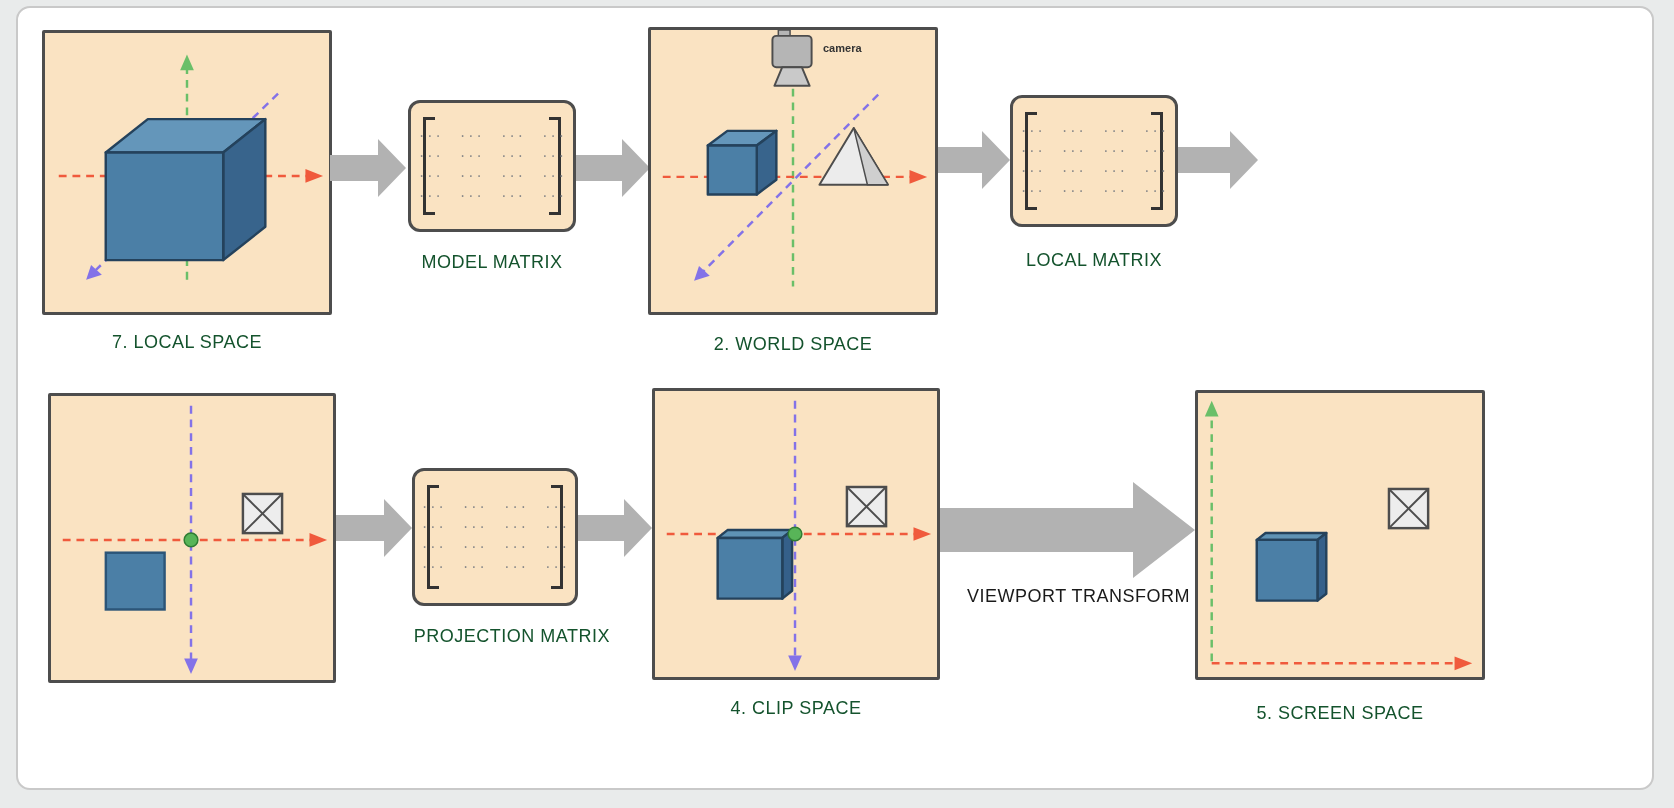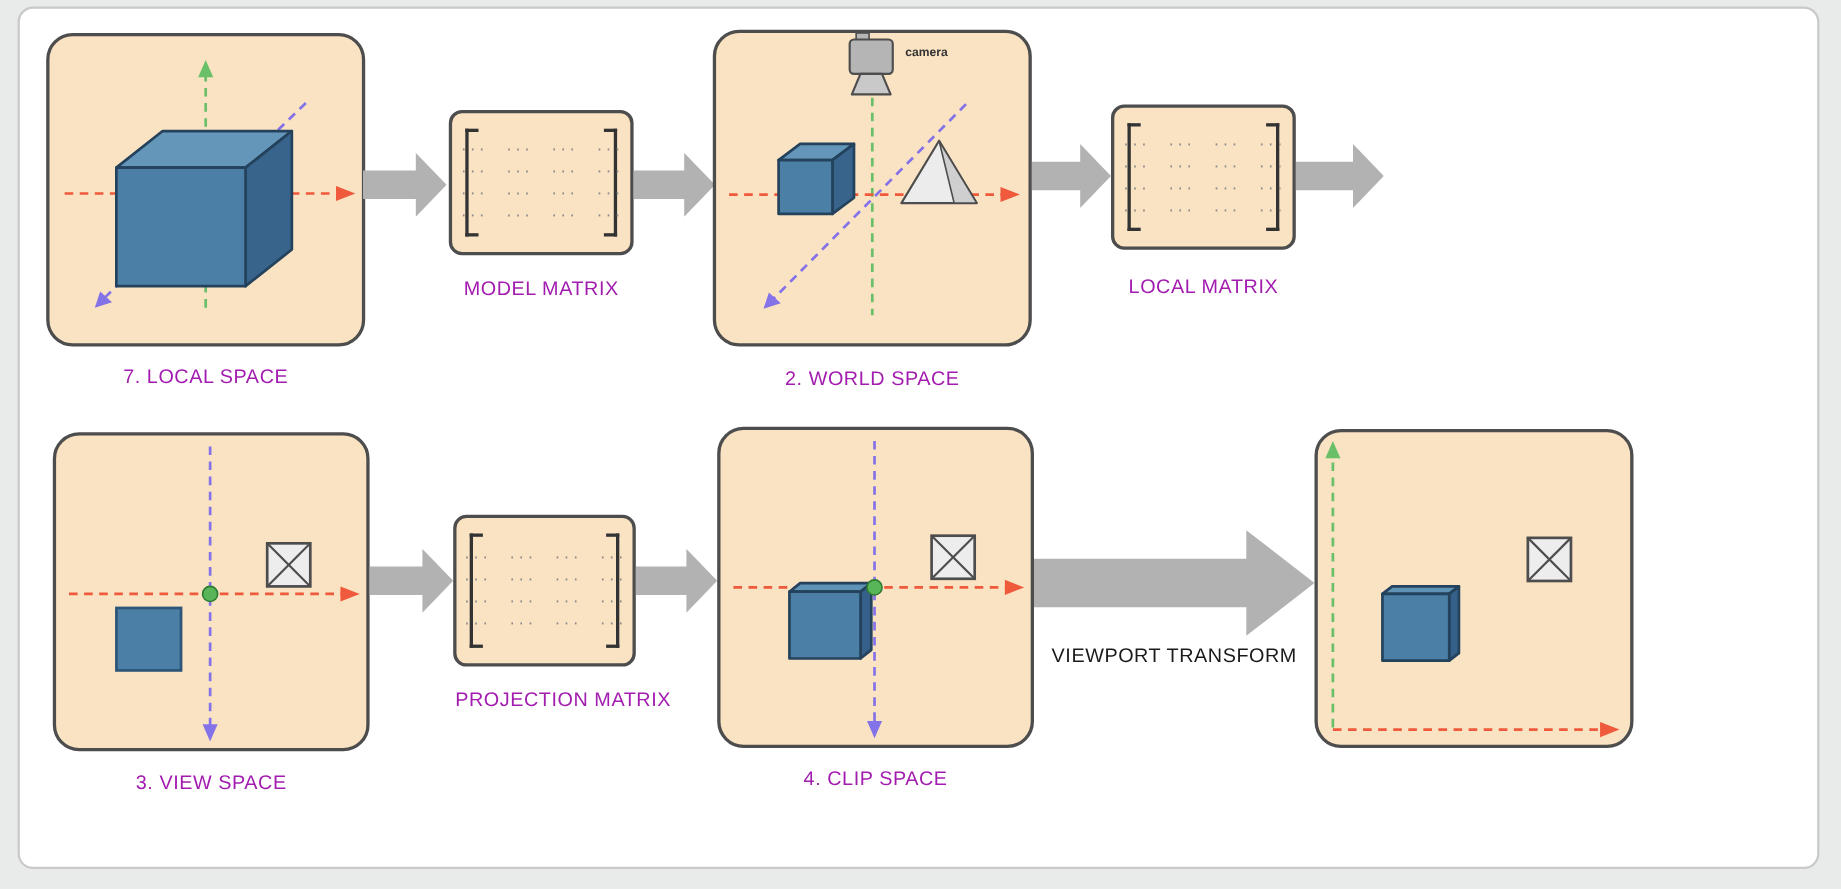--- a/index.html
+++ b/index.html
@@ -1,31 +1,31 @@
 <!DOCTYPE html>
 <html><head>
 <meta charset="utf-8">
 <style>
   html,body{margin:0;padding:0;background:#e9ebeb;font-family:"Liberation Sans",sans-serif;}
   .canvas{position:relative;width:1674px;height:808px;background:#e9ebeb;overflow:hidden;}
   .panel{position:absolute;left:16px;top:6px;width:1638px;height:784px;background:#ffffff;
          border:2px solid #c9c9c9;border-radius:14px;box-sizing:border-box;}
-  .stage{position:absolute;background:#fae3c2;border:3px solid #4d4d4d;border-radius:24px;
+  .stage{position:absolute;background:#fae3c2;border:3px solid #4d4d4d;border-radius:2px;
          box-sizing:border-box;}
   .stage svg{display:block;width:100%;height:100%;}
   .matrix{position:absolute;background:#fae3c2;border:3px solid #4d4d4d;border-radius:12px;
           box-sizing:border-box;}
   .bracket{position:absolute;top:14px;bottom:14px;width:12px;border:3px solid #333;box-sizing:border-box;}
   .bracket.left{left:12px;border-right:none;}
   .bracket.right{right:12px;border-left:none;}
   .matrix .rows{position:absolute;inset:0;display:flex;flex-direction:column;justify-content:center;
                 align-items:center;gap:8px;}
   .matrix .row{font-family:"DejaVu Sans Mono",monospace;font-size:12px;color:#8a8a8a;
                letter-spacing:1px;white-space:pre;line-height:12px;}
-  .caption{position:absolute;font-size:18px;color:#a21caf;letter-spacing:.5px;text-align:center;}
+  .caption{position:absolute;font-size:18px;color:#14532d;letter-spacing:.5px;text-align:center;}
   .vt-label{position:absolute;font-size:18px;color:#1a1a1a;letter-spacing:.5px;text-align:center;}
   .camera-label{position:absolute;left:172px;top:12px;font-size:11px;font-weight:bold;color:#333;}
   .block-arrow{position:absolute;}
   .block-arrow svg{display:block;}
 </style>
 </head>
 <body>
 
 <div class="canvas">
   <div class="panel"></div>
@@ -147,21 +147,20 @@
         <rect x="56" y="160" width="60" height="58" fill="#4b7fa6" stroke="#2c5578" stroke-width="2.5"></rect>
       </g>
       <g>
         <rect x="196" y="100" width="40" height="40" fill="#ededed" stroke="#4d4d4d" stroke-width="2.5"></rect>
         <line x1="196" y1="100" x2="236" y2="140" stroke="#4d4d4d" stroke-width="2"></line>
         <line x1="236" y1="100" x2="196" y2="140" stroke="#4d4d4d" stroke-width="2"></line>
       </g>
       <circle cx="143" cy="147" r="7" fill="#58b558" stroke="#2f7d33" stroke-width="1.5"></circle>
     </svg>
   </div>
-  <div class="caption" style="left:48px;top:701px;width:288px;">3. VIEW SPACE</div>
 
   <div class="block-arrow" style="left:336px;top:499px;">
     <svg width="76" height="58" viewBox="0 0 76 58">
         <polygon points="0,16 48,16 48,0 76,29 48,58 48,42 0,42" fill="#b2b2b2"></polygon>
       </svg>
   </div>
 
   <div class="matrix" style="left:412px;top:468px;width:166px;height:138px;">
     <div class="bracket left"></div>
     <div class="bracket right"></div>
@@ -203,21 +202,21 @@
       <circle cx="143" cy="146" r="7" fill="#58b558" stroke="#2f7d33" stroke-width="1.5"></circle>
     </svg>
   </div>
   <div class="caption" style="left:652px;top:698px;width:288px;">4. CLIP SPACE</div>
 
   <div class="block-arrow" style="left:940px;top:482px;">
     <svg width="255" height="96" viewBox="0 0 255 96">
         <polygon points="0,26 193,26 193,0 255,48 193,96 193,70 0,70" fill="#b2b2b2"></polygon>
       </svg>
   </div>
-  <div class="vt-label" style="left:940px;top:586px;width:255px;">VIEWPORT TRANSFORM</div>
+  <div class="vt-label" style="left:940px;top:586px;width:255px;padding-left:11px;">VIEWPORT TRANSFORM</div>
 
   <div class="stage" style="left:1195px;top:390px;width:290px;height:290px;">
     <svg viewBox="0 0 290 290">
       <g>
         <line x1="14" y1="274" x2="14" y2="20" stroke="#6abf69" stroke-width="2.5" stroke-dasharray="8 6"></line>
         <polygon points="14,8 7,24 21,24" fill="#6abf69"></polygon>
       </g>
       <g>
         <line x1="14" y1="276" x2="264" y2="276" stroke="#f05a3c" stroke-width="2.5" stroke-dasharray="8 6"></line>
         <polygon points="280,276 262,269 262,283" fill="#f05a3c"></polygon>
@@ -227,14 +226,15 @@
         <polygon points="122,150 131,143 131,205 122,212" fill="#35608a" stroke="#24425c" stroke-width="2.5" stroke-linejoin="round"></polygon>
         <polygon points="60,150 122,150 122,212 60,212" fill="#4b7fa6" stroke="#24425c" stroke-width="2.5" stroke-linejoin="round"></polygon>
       </g>
       <g>
         <rect x="195" y="98" width="40" height="40" fill="#ededed" stroke="#4d4d4d" stroke-width="2.5"></rect>
         <line x1="195" y1="98" x2="235" y2="138" stroke="#4d4d4d" stroke-width="2"></line>
         <line x1="235" y1="98" x2="195" y2="138" stroke="#4d4d4d" stroke-width="2"></line>
       </g>
     </svg>
   </div>
+  <div class="caption" style="left:1195px;top:703px;width:290px;">5. SCREEN SPACE</div>
 
 </div>
 
 </body></html>

